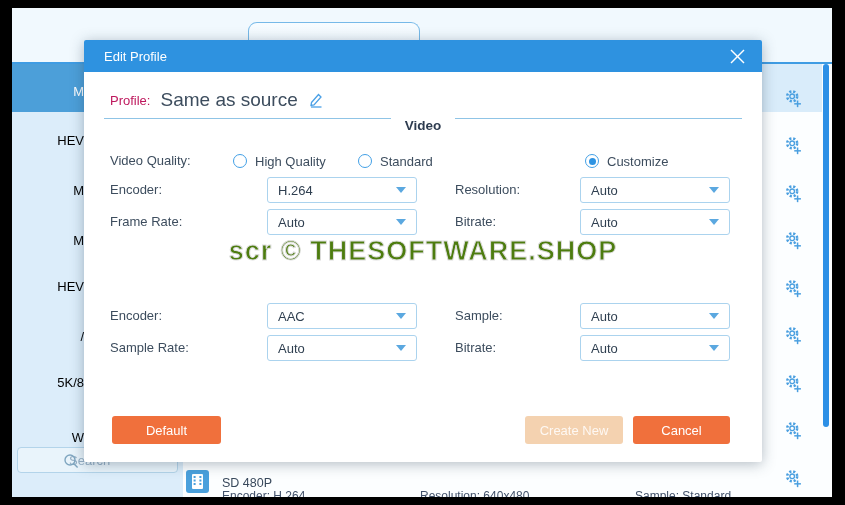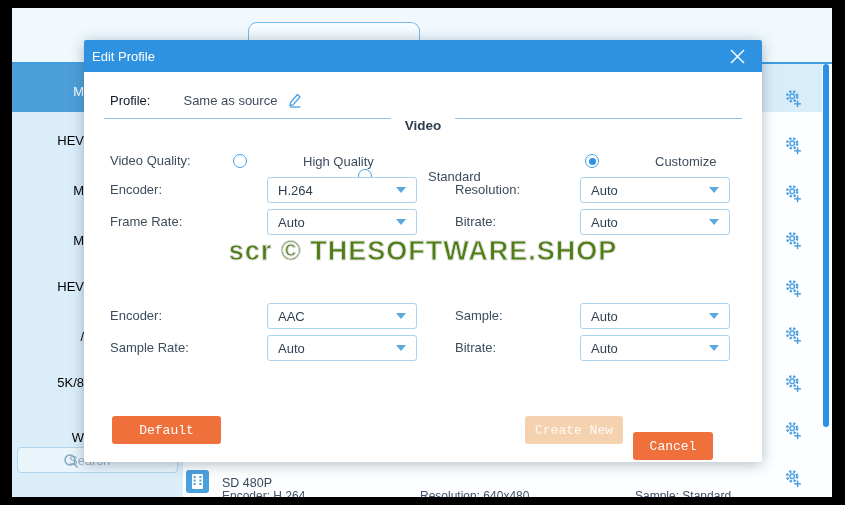--- a/index.html
+++ b/index.html
@@ -43,35 +43,35 @@
 
   
   .dialog {
     position:absolute; left:84px; top:40px; width:678px; height:422px;
     background:#fff; border-radius:2px; box-shadow:0 2px 14px rgba(40,60,80,.35);
     z-index:10;
   }
   .dlg-header {
     position:absolute; left:0; top:0; width:678px; height:32px;
     background:#2e92e0; border-radius:2px 2px 0 0;
-    display:flex; align-items:center; padding:0 8px;
+    display:flex; align-items:center; padding:0 20px;
   }
   .dlg-title { color:#fff; font-size:13px; }
   .dlg-close { position:absolute; right:16px; top:8px; width:17px; height:17px; cursor:pointer; }
   .lbl { position:absolute; font-size:13px; color:#3d4d5e; height:26px; line-height:26px; white-space:nowrap; }
   .profile-row { position:absolute; left:26px; top:50px; height:20px; display:flex; align-items:center; }
-  .profile-row .p-lbl { font-size:13px; color:#0f172a; margin-right:10px; }
-  .profile-row .p-val { font-size:13px; color:#3d4d5e; margin-right:9px;margin-left:23px; }
+  .profile-row .p-lbl { font-size:13px; color:#be185d; margin-right:10px; }
+  .profile-row .p-val { font-size:19px; color:#3d4d5e; margin-right:9px; }
   .section-divider {
     position:absolute; left:20px; right:20px; height:18px;
     display:flex; 
   }
   .section-divider .line { flex:1; height:1px; background:#8fc4e6; }
   .section-divider .sec-title { margin:0 14px; font-size:13.5px; font-weight:bold; color:#2e3c50; }
-  .radio { position:absolute; height:26px; display:flex; align-items:center;gap:48px; }
+  .radio { position:absolute; height:26px; display:flex; align-items:center; }
   .radio .circ {
     width:14px; height:14px; border:1.5px solid #42a0e6; border-radius:50%;
     background:#fff; margin-right:8px; position:relative;
   }
   .radio.selected .circ::after {
     content:""; position:absolute; left:2.5px; top:2.5px; width:7px; height:7px;
     border-radius:50%; background:#2e93e2;
   }
   .radio .r-lbl { font-size:13px; color:#3d4d5e; }
   .dropdown {
@@ -84,21 +84,21 @@
     width:0; height:0; border-left:5.5px solid transparent; border-right:5.5px solid transparent;
     border-top:6px solid #5ba8e0;
   }
   .watermark {
     position:absolute; left:0; top:196px; width:678px; text-align:center;
     font-size:27px; font-weight:bold; letter-spacing:1px;
     color:#4d7c0f; -webkit-text-stroke:1px #dedede; white-space:nowrap;
   }
   .btn {
     position:absolute; top:376px; height:28px; border:none; border-radius:3px;
-    background:#f0703c; color:#fff; font-size:13px; font-family:Liberation Mono, monospace;
+    background:#f0703c; color:#fff; font-size:13px; font-family:Liberation Sans, sans-serif;
     cursor:pointer; padding:0;
   }
   .btn.disabled { background:#f4d2b0; color:rgba(255,255,255,.85); cursor:default; }
 </style>
 </head>
 <body>
 
 <div class="app-window">
   <div class="top-strip"></div>
   <div class="top-tab"></div>
@@ -221,21 +221,21 @@
     <div class="line"></div>
     <span class="sec-title">Video</span>
     <div class="line"></div>
   </div>
 
   <div class="lbl" style="left:26px; top:108px;">Video Quality:</div>
   <div class="radio" style="left:149px; top:108px;">
     <span class="circ"></span>
     <span class="r-lbl">High Quality</span>
   </div>
-  <div class="radio" style="left:274px; top:108px;margin-top:15px;">
+  <div class="radio" style="left:274px; top:108px;">
     <span class="circ"></span>
     <span class="r-lbl">Standard</span>
   </div>
   <div class="radio selected" style="left:501px; top:108px;">
     <span class="circ"></span>
     <span class="r-lbl">Customize</span>
   </div>
 
   <div class="lbl" style="left:26px; top:137px;">Encoder:</div>
   <div class="dropdown" style="left:183px; top:137px;">
@@ -279,14 +279,14 @@
     <span class="dd-arrow"></span>
   </div>
   <div class="lbl" style="left:371px; top:295px;">Bitrate:</div>
   <div class="dropdown" style="left:496px; top:295px;">
     <span class="dd-text">Auto</span>
     <span class="dd-arrow"></span>
   </div>
 
   <button class="btn" style="left:28px; width:109px;">Default</button>
   <button class="btn disabled" style="left:441px; width:98px;">Create New</button>
-  <button class="btn" style="left:549px; width:80px;margin-top:16px;">Cancel</button>
+  <button class="btn" style="left:549px; width:97px;">Cancel</button>
 </div>
 
 </body></html>

